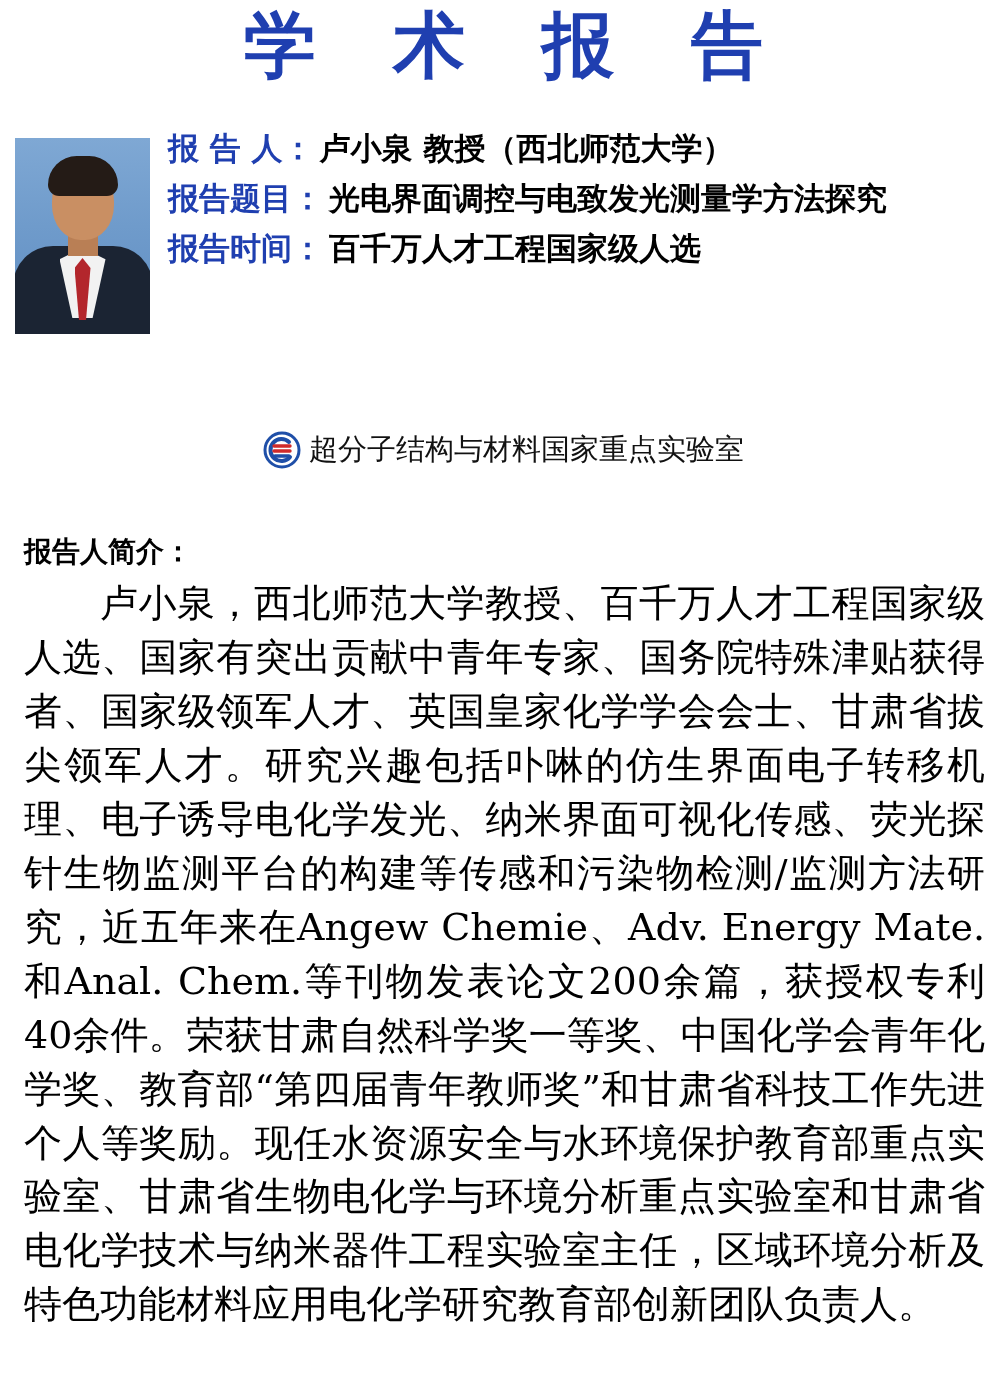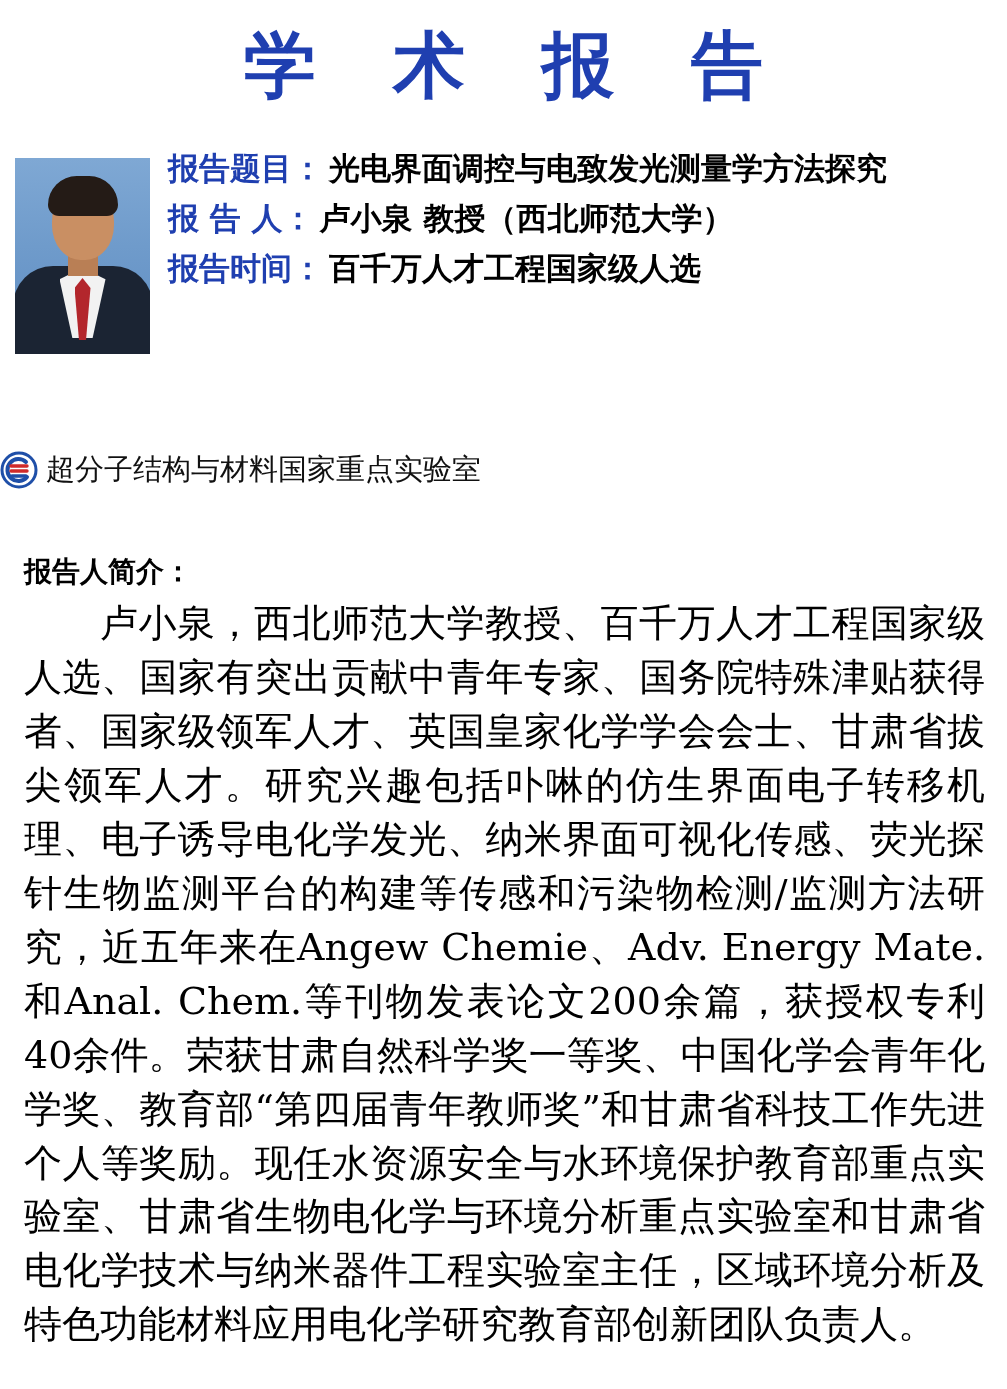--- a/index.html
+++ b/index.html
@@ -19,21 +19,21 @@
   .poster {
     position: relative;
     width: 1007px;
     height: 1389px;
     box-sizing: border-box;
   }
 
   
   .title-bar {
     text-align: center;
-    padding-top: 20px;
+    padding-top: 0;
   }
   .poster-title {
     display: inline-block;
     font-family: "DejaVu Serif", "Liberation Serif", serif;
     font-size: 72px;
     font-weight: bold;
     color: #1f3fb0;
     letter-spacing: 26px;
     text-indent: 26px;
     line-height: 1.25;
@@ -137,20 +137,21 @@
   .info-value {
     color: #000000;
     font-weight: bold;
     font-size: 31px;
     font-family: "DejaVu Serif", "Liberation Serif", serif;
   }
 
   
   .lab-wrap {
     margin-top: 52px;
+    text-align: center;
   }
   .lab-inline {
     display: inline-flex;
     align-items: center;
     gap: 8px;
   }
   .lab-logo {
     width: 38px;
     height: 38px;
     position: relative;
@@ -199,27 +200,27 @@
       <div class="p-shirt"></div>
       <div class="p-tie"></div>
       <div class="p-neck"></div>
       <div class="p-head"></div>
       <div class="p-hair"></div>
     </div>
 
     <div class="info-lines">
 
       <div class="info-row">
+        <span class="info-label">报 告 人：</span>
+        <span class="info-value">卢小泉 教授（西北师范大学）</span>
+      </div>
+
+      <div class="info-row">
         <span class="info-label">报告题目：</span>
         <span class="info-value">光电界面调控与电致发光测量学方法探究</span>
-      </div>
-
-      <div class="info-row">
-        <span class="info-label">报 告 人：</span>
-        <span class="info-value">卢小泉 教授（西北师范大学）</span>
       </div>
 
 
       <div class="info-row">
         <span class="info-label">报告时间：</span>
         <span class="info-value">百千万人才工程国家级人选</span>
       </div>
 
     </div>
   </div>

